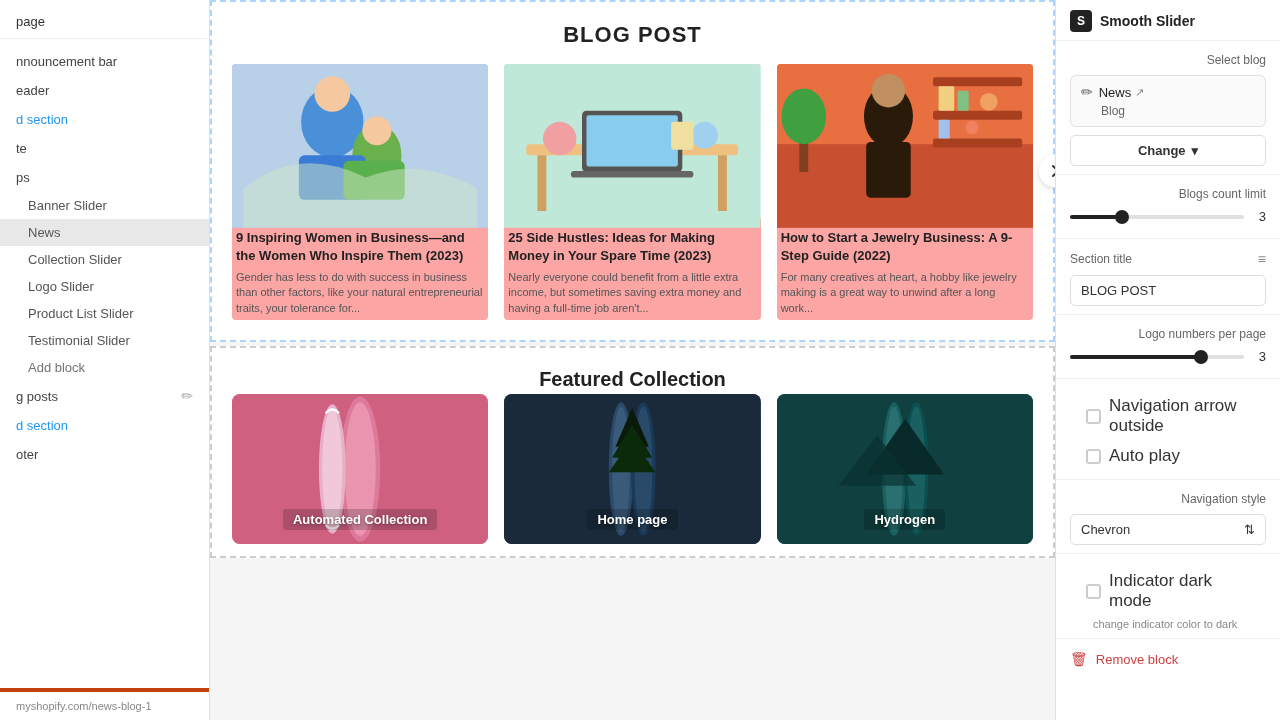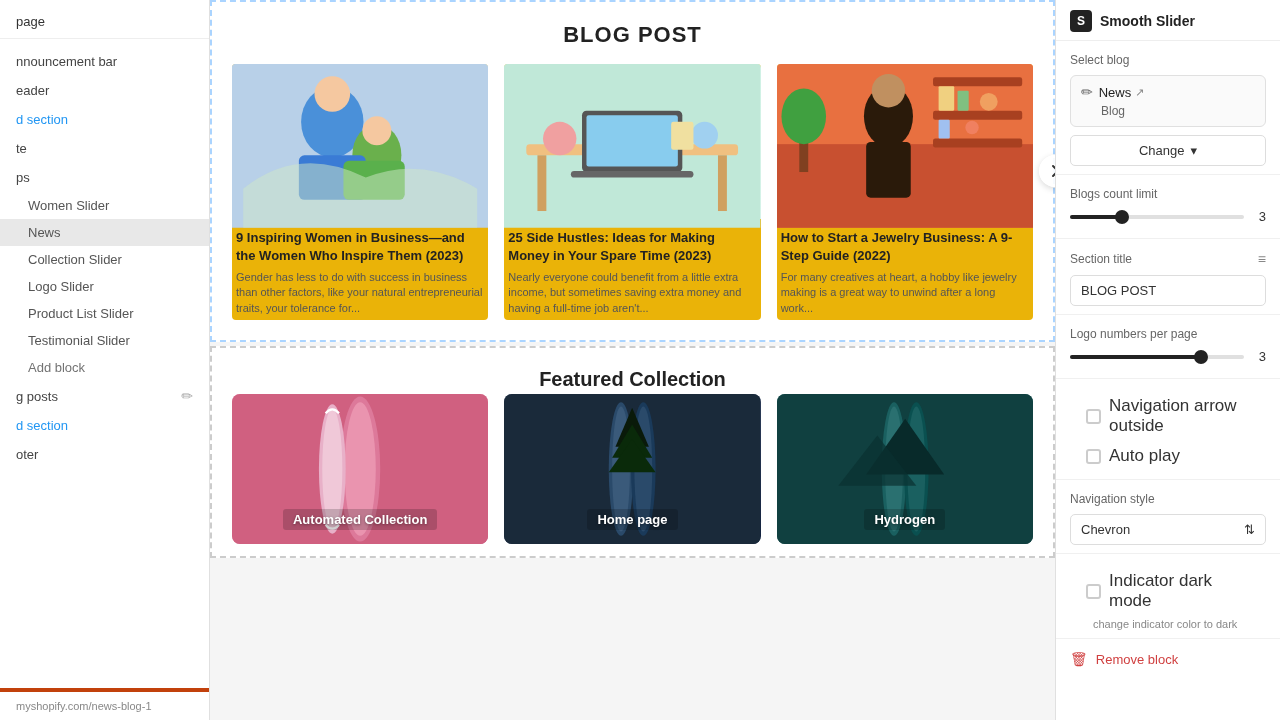--- a/index.html
+++ b/index.html
@@ -101,21 +101,21 @@
       margin-bottom: 16px;
       color: #222;
       letter-spacing: 1px;
     }
     .blog-cards {
       display: grid;
       grid-template-columns: 1fr 1fr 1fr;
       gap: 16px;
     }
     .blog-card {
-      background: #eab308;
+      background: #fca5a5;
       border-radius: 4px;
       overflow: hidden;
     }
     .blog-card-img-placeholder {
       width: 100%;
       height: 155px;
       display: flex;
       align-items: center;
       justify-content: center;
       font-size: 12px;
@@ -249,20 +249,21 @@
     }
     .panel-section {
       padding: 12px 14px 8px 14px;
       border-bottom: 1px solid #f0f0f0;
     }
     .panel-label {
       font-size: 12px;
       color: #666;
       margin-bottom: 8px;
       font-weight: 500;
+      text-align: right;
     }
     .select-blog-box {
       border: 1px solid #e0e0e0;
       border-radius: 6px;
       padding: 8px 10px;
       background: #fafafa;
     }
     .select-blog-row {
       display: flex;
       align-items: center;
@@ -297,20 +298,21 @@
       border: 1px solid #ddd;
       border-radius: 5px;
       font-size: 13px;
       color: #333;
       cursor: pointer;
       display: flex;
       align-items: center;
       justify-content: center;
       gap: 6px;
       margin-top: 8px;
+      font-weight: bold;
     }
 
     .panel-slider-row {
       display: flex;
       align-items: center;
       gap: 8px;
       margin-bottom: 6px;
     }
     .slider-track {
       flex: 1;
@@ -409,21 +411,21 @@
       <span>d section</span>
     </div>
     <div class="sidebar-item">
       <span>te</span>
     </div>
     <div class="sidebar-item">
       <span>ps</span>
     </div>
 
     <div class="sidebar-item-sub">
-      <span>Women Slider</span>
+      <span>Banner Slider</span>
     </div>
     <div class="sidebar-item-sub active">
       <span>News</span>
     </div>
     <div class="sidebar-item-sub">
       <span>Collection Slider</span>
     </div>
     <div class="sidebar-item-sub">
       <span>Logo Slider</span>
     </div>

